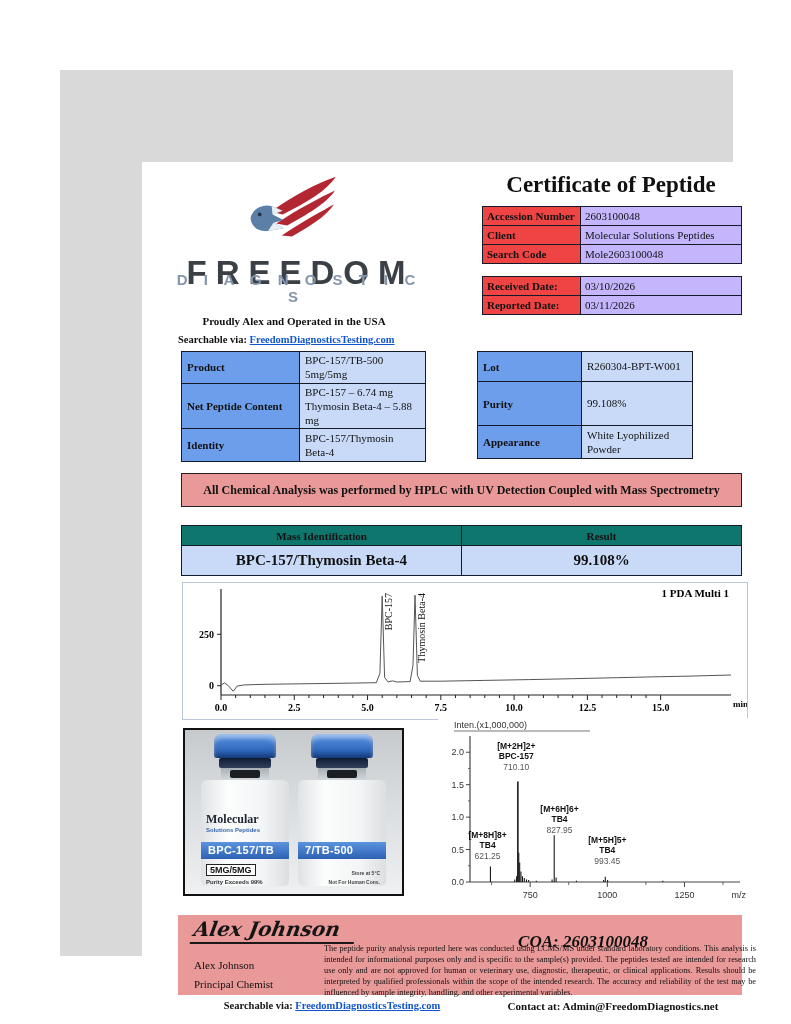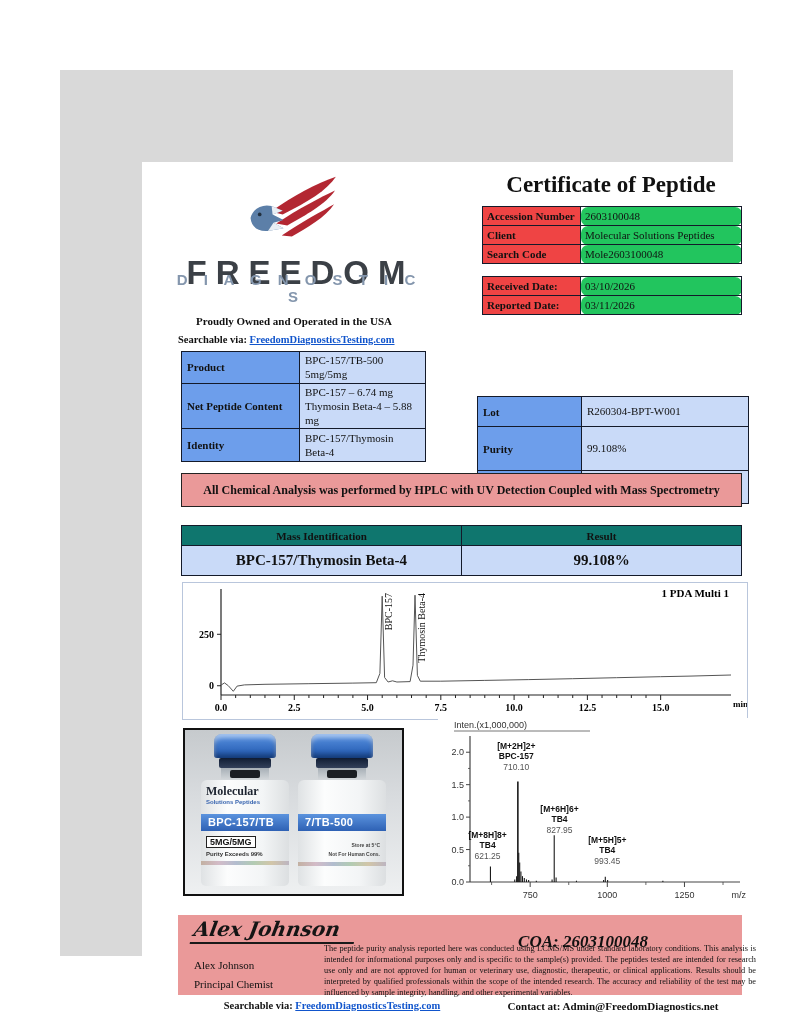--- a/index.html
+++ b/index.html
@@ -21,32 +21,32 @@
            font-weight:bold; font-size:11px; }
   .search-line { position:absolute; left:36px; top:172px; font-weight:bold; font-size:10.5px; }
   .link { color:#1155cc; text-decoration:underline; cursor:pointer; }
 
   
   .coa-title { position:absolute; left:330px; top:10px; width:278px; text-align:center;
            font-weight:bold; font-size:23px; }
   table.itbl { position:absolute; border-collapse:collapse; table-layout:fixed; width:260px; }
   .itbl td { border:1px solid #141a2a; font-size:11px; padding:1px 4px; height:19px; overflow:hidden; white-space:nowrap; }
   .itbl td.lbl { background:#ef4444; font-weight:bold; width:98px; }
-  .itbl td.val { background:#22c55e;border-radius:7px; }
+  .itbl td.val { background:#c4b5fd; }
   #info-table { left:340px; top:44px; }
   #date-table { left:340px; top:114px; }
 
   
   table.ptbl { position:absolute; border-collapse:collapse; table-layout:fixed;border-radius:20px; }
   .ptbl td { border:1px solid #141a2a; font-size:11px; padding:1px 5px; vertical-align:middle; }
   .ptbl td.lbl { background:#6d9eeb; font-weight:bold; }
   .ptbl td.val { background:#c9daf8; white-space:pre-line; line-height:1.3; }
   #product-table { left:39px; top:189px; width:245px; }
   #product-table td.lbl { width:118px; }
-  #spec-table { left:335px; top:189px; width:272px;margin-top:45px; }
+  #spec-table { left:335px; top:189px; width:216px; }
   #spec-table td.lbl { width:104px; }
 
   .banner { position:absolute; left:39px; top:311px; width:561px; height:34px;
             background:#ea9999; border:1px solid #222; text-align:center;
             font-weight:bold; font-size:12px; line-height:32px; }
 
   table.mtbl { position:absolute; left:39px; top:363px; width:561px; border-collapse:collapse; table-layout:fixed; }
   .mtbl td { border:1px solid #141a2a; text-align:center; }
   .mtbl .hd td { font-weight:bold; font-size:11px; height:20px; background:#0f766e; }
   .mtbl .rw td { font-weight:bold; font-size:15px; height:30px; background:#c9daf8; }
@@ -60,21 +60,21 @@
            background:linear-gradient(180deg,#c6cacd 0%,#d8dbde 40%,#eef0f1 100%);
            display:flex; justify-content:center; align-items:flex-end; gap:3px; padding-bottom:8px; }
   .vial { position:relative; width:94px; }
   .cap { margin:0 auto; width:62px; height:24px; background:linear-gradient(180deg,#5b94e2,#1d54ac);
          border-radius:8px 8px 3px 3px; box-shadow:inset 0 4px 4px rgba(255,255,255,.45), inset 0 -4px 5px rgba(0,0,0,.3); }
   .capring { margin:0 auto; width:52px; height:10px; background:linear-gradient(180deg,#101c33,#33405a); border-radius:2px; }
   .neck { margin:0 auto; width:48px; height:12px; background:linear-gradient(180deg,#a7afb6,#d4d8db); position:relative; }
   .neck::after { content:''; position:absolute; left:9px; top:2px; width:30px; height:8px; background:#1b1e23; border-radius:2px; }
   .vbody { margin:0 auto; width:88px; height:106px; border-radius:6px 6px 5px 5px; overflow:hidden;
            background:linear-gradient(90deg,#dfe2e4,#fcfdfd 30%,#f3f5f6 70%,#dcdfe1); }
-  .vlab-top { height:34px; padding:4px 0 0 5px; }
+  .vlab-top { height:34px; padding:4px 0 0 5px;margin-top:28px; }
   .vl-brand { font-size:12px; font-weight:bold; color:#1d2430; }
   .vl-brand-sub { font-family:"Liberation Sans", sans-serif; font-size:6px; font-weight:bold; color:#3a66b0; }
   .vband { height:17px; background:linear-gradient(180deg,#5b93de,#2e61b4); color:#fff;
            font-family:"Liberation Sans", sans-serif; font-weight:bold; font-size:11px;
            line-height:17px; padding-left:7px; letter-spacing:.3px; white-space:nowrap; }
   .vdose { display:inline-block; border:1.5px solid #222; font-family:"Liberation Sans", sans-serif;
            font-weight:bold; font-size:9px; padding:0 3px; margin:4px 0 0 5px; background:#fff; }
   .vpurity { font-family:"Liberation Sans", sans-serif; font-size:6px; font-weight:bold; color:#333; margin:2px 0 0 5px; }
   .vnotes { text-align:right; padding-right:6px; margin-top:10px; font-family:"Liberation Sans", sans-serif;
            font-size:5px; font-weight:bold; color:#444; line-height:1.7; }
@@ -109,21 +109,21 @@
         <path d="M34,41 C58,24 84,10 105,3 C96,17 74,31 47,44 Z" fill="#b32732"></path>
         <path d="M40,54 C64,38 89,25 104,18 C95,32 72,45 52,56 Z" fill="#b32732"></path>
         <path d="M46,67 C68,52 91,40 103,33 C94,47 73,59 57,68 Z" fill="#b32732"></path>
         <path d="M12,48 C14,38 25,32 35,35 L47,40 L36,44 L48,50 L37,53 L48,59 L31,62 C19,63 13,57 12,48 Z" fill="#5c7fa8"></path>
         <path d="M35,35 L47,40 L36,44 Z" fill="#e9eef4"></path>
         <path d="M37,53 L48,59 L31,62 Z" fill="#e9eef4"></path>
         <circle cx="22" cy="44" r="2" fill="#22303f"></circle>
       </svg>
       <div class="brand">FREEDOM</div>
       <div class="brand-sub">D I A G N O S T I C S</div>
-      <div class="tagline">Proudly Owned and Operated in the USA</div>
+      <div class="tagline">Proudly Alex and Operated in the USA</div>
       <div class="search-line">
         <span>Searchable via:</span>
         <span class="link">FreedomDiagnosticsTesting.com</span>
       </div>
 
       <div class="coa-title">Certificate of Peptide</div>
 
       <table class="itbl" id="info-table">
         <tbody>
             <tr>

